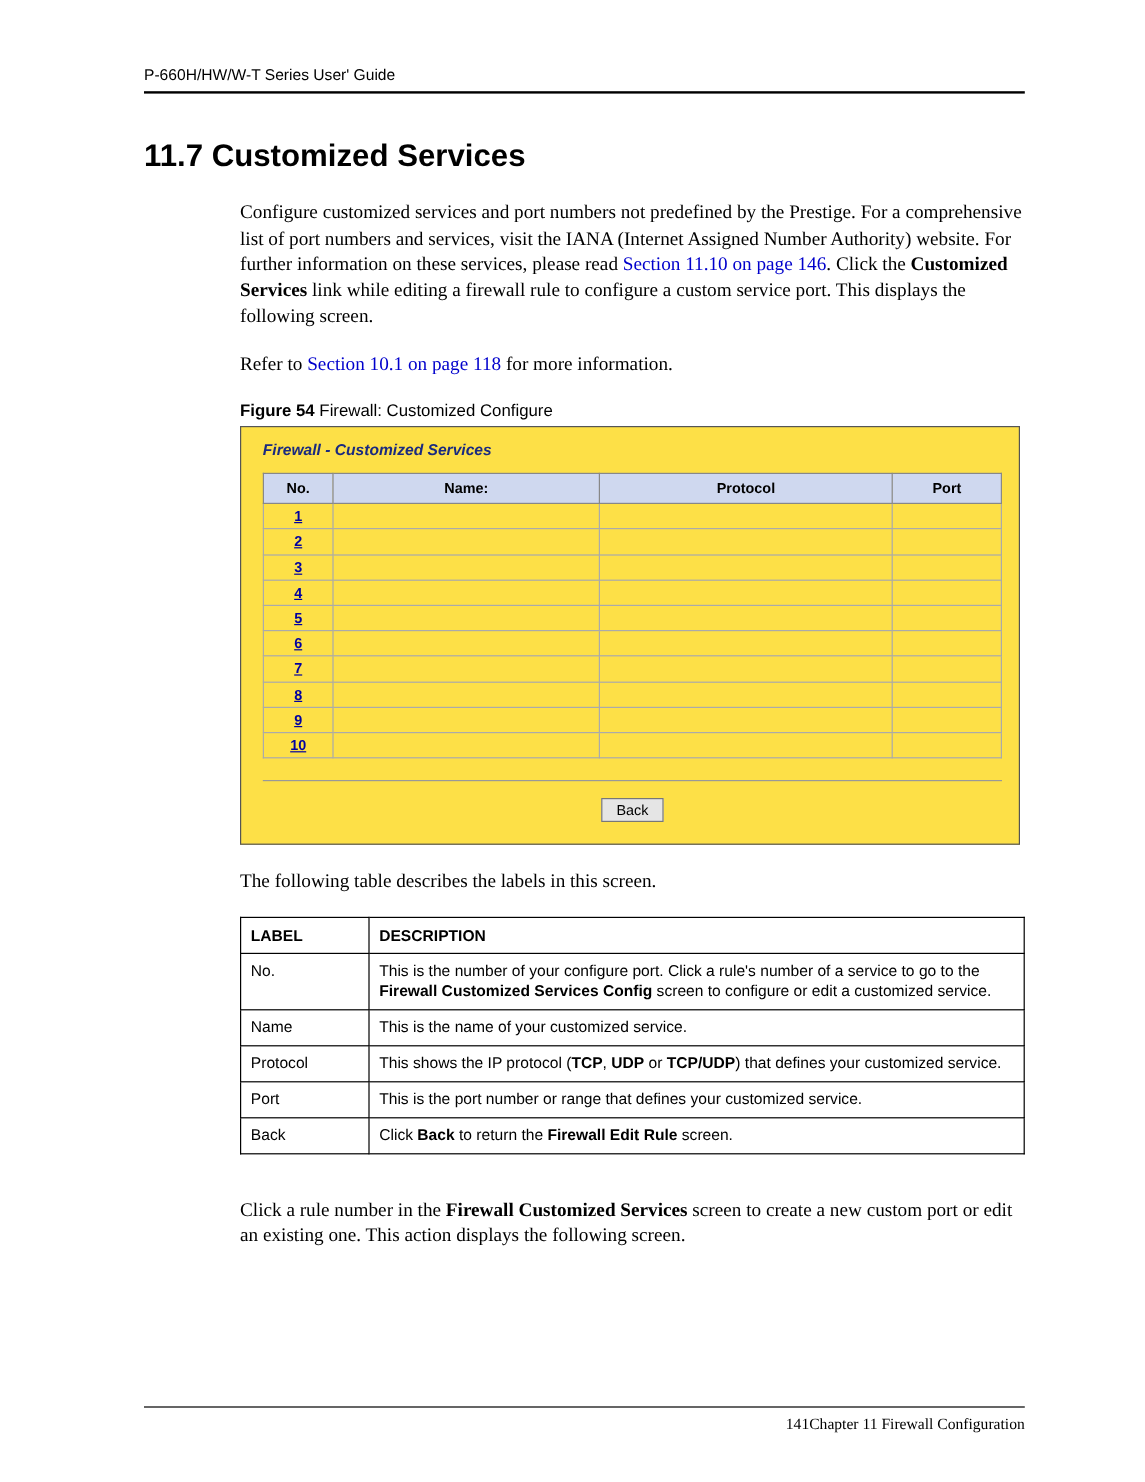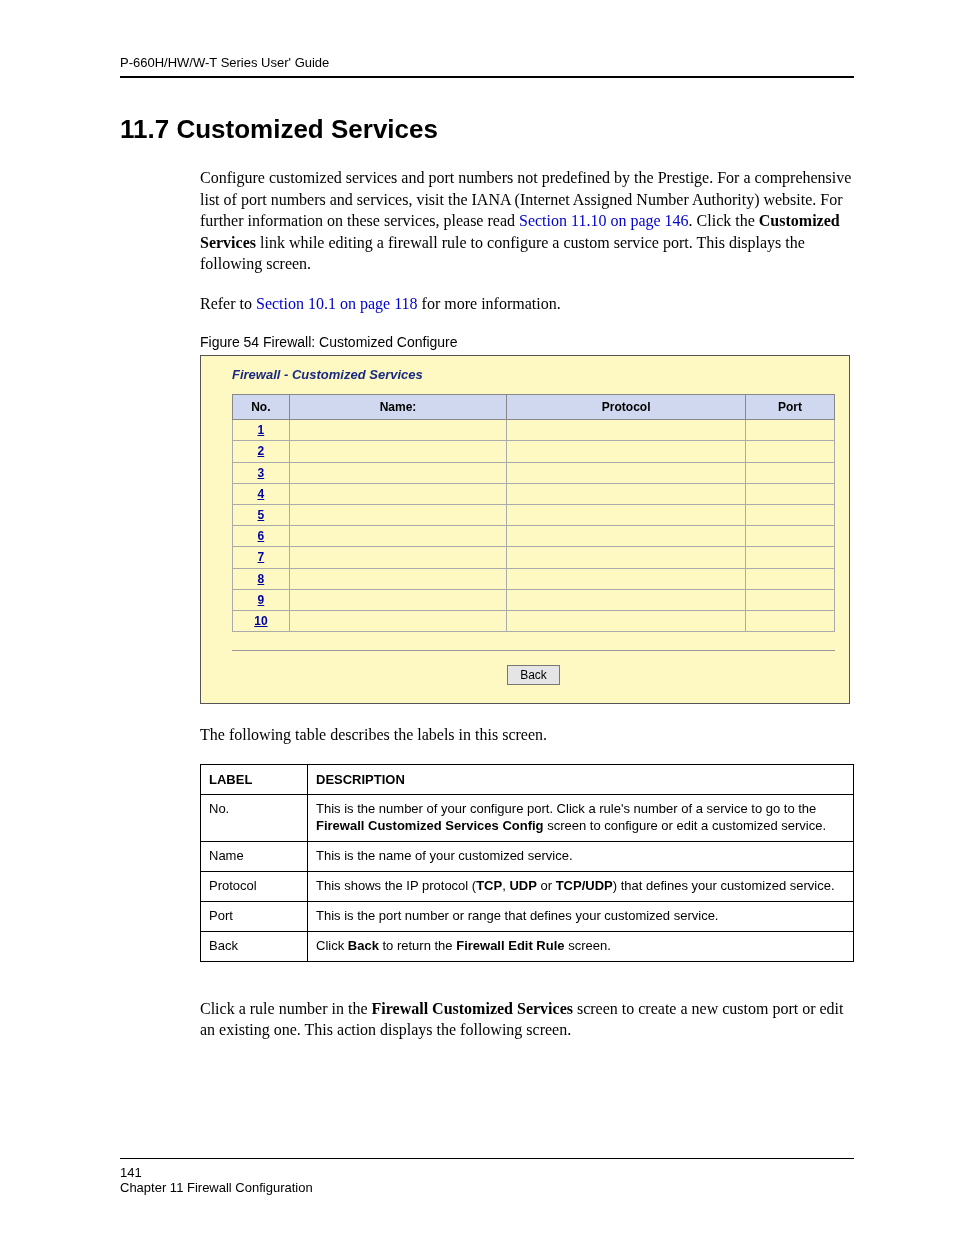--- a/index.html
+++ b/index.html
@@ -35,26 +35,26 @@
     font-size: 16px;
     line-height: 1.35;
   }
   .body-block p { margin: 0 0 18px 0; }
   a.xref { color: #0000cc; text-decoration: none; }
   .caption {
     font-family: Arial, Helvetica, sans-serif;
     font-size: 14px;
     margin: 10px 0 4px 0;
   }
-  .caption b { font-weight: normal; }
+  .caption b { font-weight: bold; }
   
   .figure-box {
     border: 1px solid #555;
-    padding: 10px 14px 18px 31px;
-    background: #fef9c3;
+    padding: 10px 14px 18px 18px;
+    background: #fde047;
     margin: 0 4px 20px 0;
   }
   .figure-title {
     font-family: Arial, Helvetica, sans-serif;
     font-size: 13px;
     font-weight: bold;
     font-style: italic;
     color: #1a2a80;
     margin-bottom: 10px;
   }
@@ -121,25 +121,24 @@
     vertical-align: top;
     line-height: 1.3;
   }
   .footer-row {
     position: absolute;
     left: 120px;
     right: 100px;
     bottom: 40px;
     border-top: 1px solid #000;
     padding-top: 6px;
-    font-family: Liberation Sans, sans-serif;
+    font-family: Liberation Serif, serif;
     font-size: 13px;
     display: flex;
     justify-content: flex-end;
-    flex-direction: column;
   }
   .col-no { width: 40px; }
   .col-name { width: 190px; }
   .col-proto { width: 210px; }
   .col-port { width: 70px; }
 </style>
 </head>
 <body>
 
 <div class="page">

